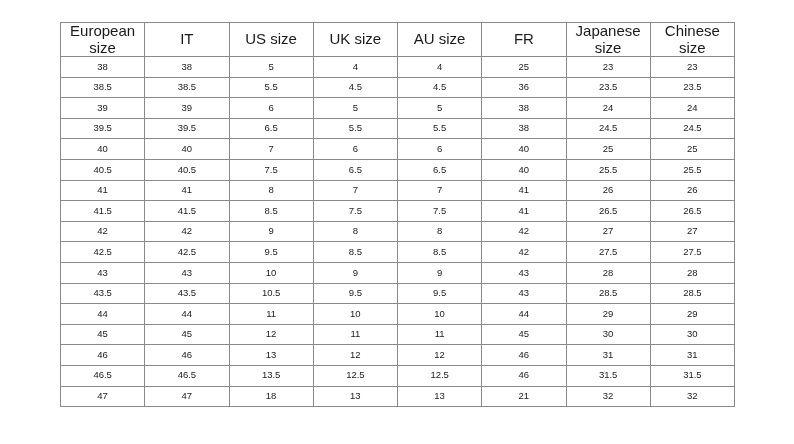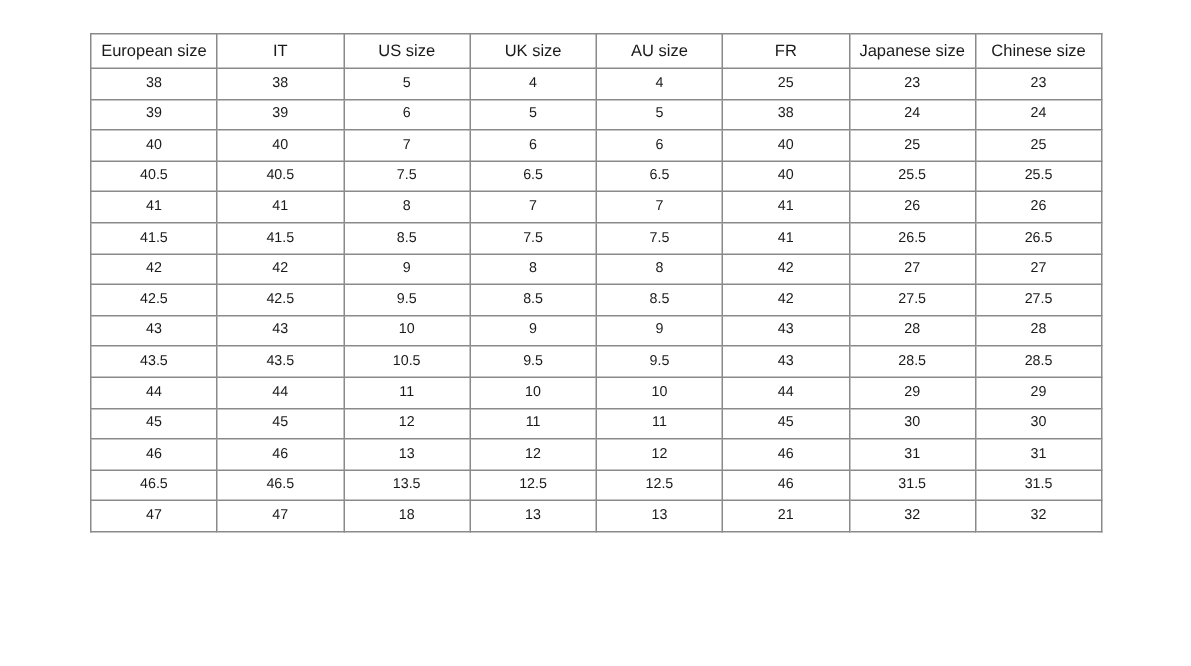--- a/index.html
+++ b/index.html
@@ -38,21 +38,21 @@
     vertical-align: middle;
     font-weight: normal;
     font-size: 9.5px;
     line-height: 1.1;
     height: 19.6px;
     padding: 0;
     color: #1a1a1a;
     background: #ffffff;
   }
   table.size-table thead th {
-    font-size: 11px;
+    font-size: 15px;
     height: 22px;
   }
 </style>
 </head>
 <body>
 
 <div class="page">
   <div class="table-wrap">
     <table class="size-table">
       <thead>
@@ -72,28 +72,48 @@
             <td>38</td>
             <td>38</td>
             <td>5</td>
             <td>4</td>
             <td>4</td>
             <td>25</td>
             <td>23</td>
             <td>23</td>
           </tr>
           <tr>
+            <td>38.5</td>
+            <td>38.5</td>
+            <td>5.5</td>
+            <td>4.5</td>
+            <td>4.5</td>
+            <td>36</td>
+            <td>23.5</td>
+            <td>23.5</td>
+          </tr>
+          <tr>
             <td>39</td>
             <td>39</td>
             <td>6</td>
             <td>5</td>
             <td>5</td>
             <td>38</td>
             <td>24</td>
             <td>24</td>
+          </tr>
+          <tr>
+            <td>39.5</td>
+            <td>39.5</td>
+            <td>6.5</td>
+            <td>5.5</td>
+            <td>5.5</td>
+            <td>38</td>
+            <td>24.5</td>
+            <td>24.5</td>
           </tr>
           <tr>
             <td>40</td>
             <td>40</td>
             <td>7</td>
             <td>6</td>
             <td>6</td>
             <td>40</td>
             <td>25</td>
             <td>25</td>

